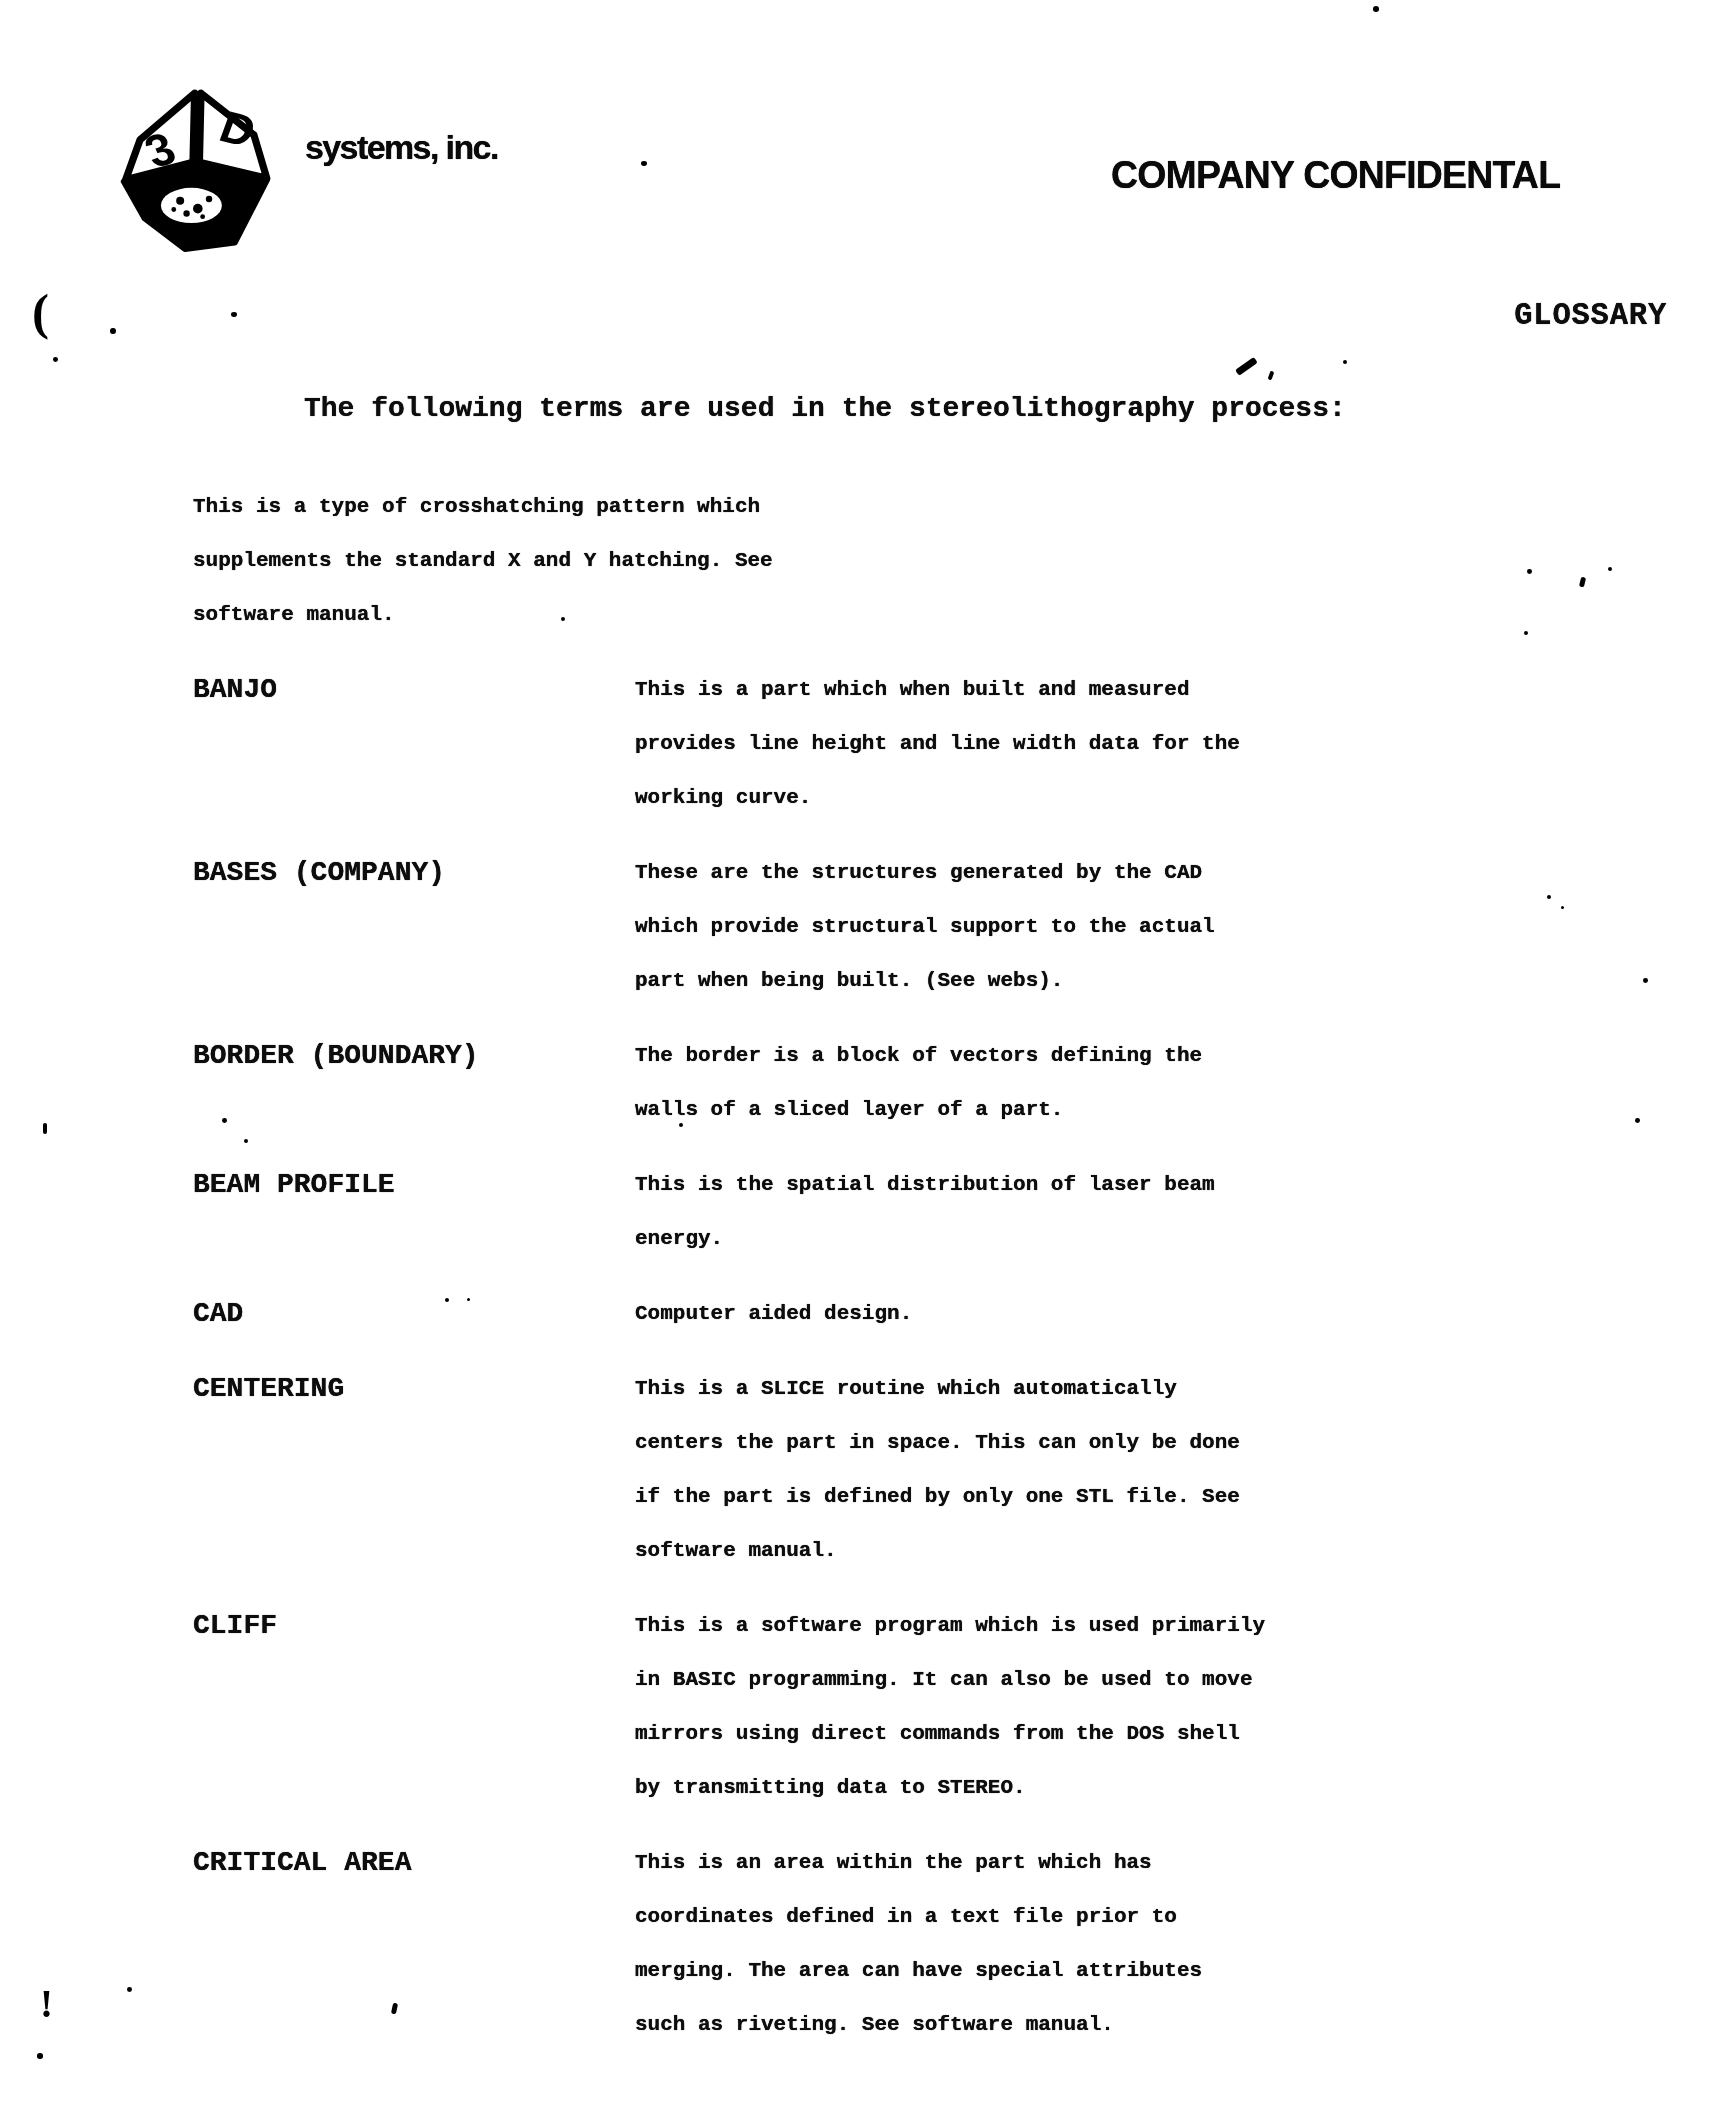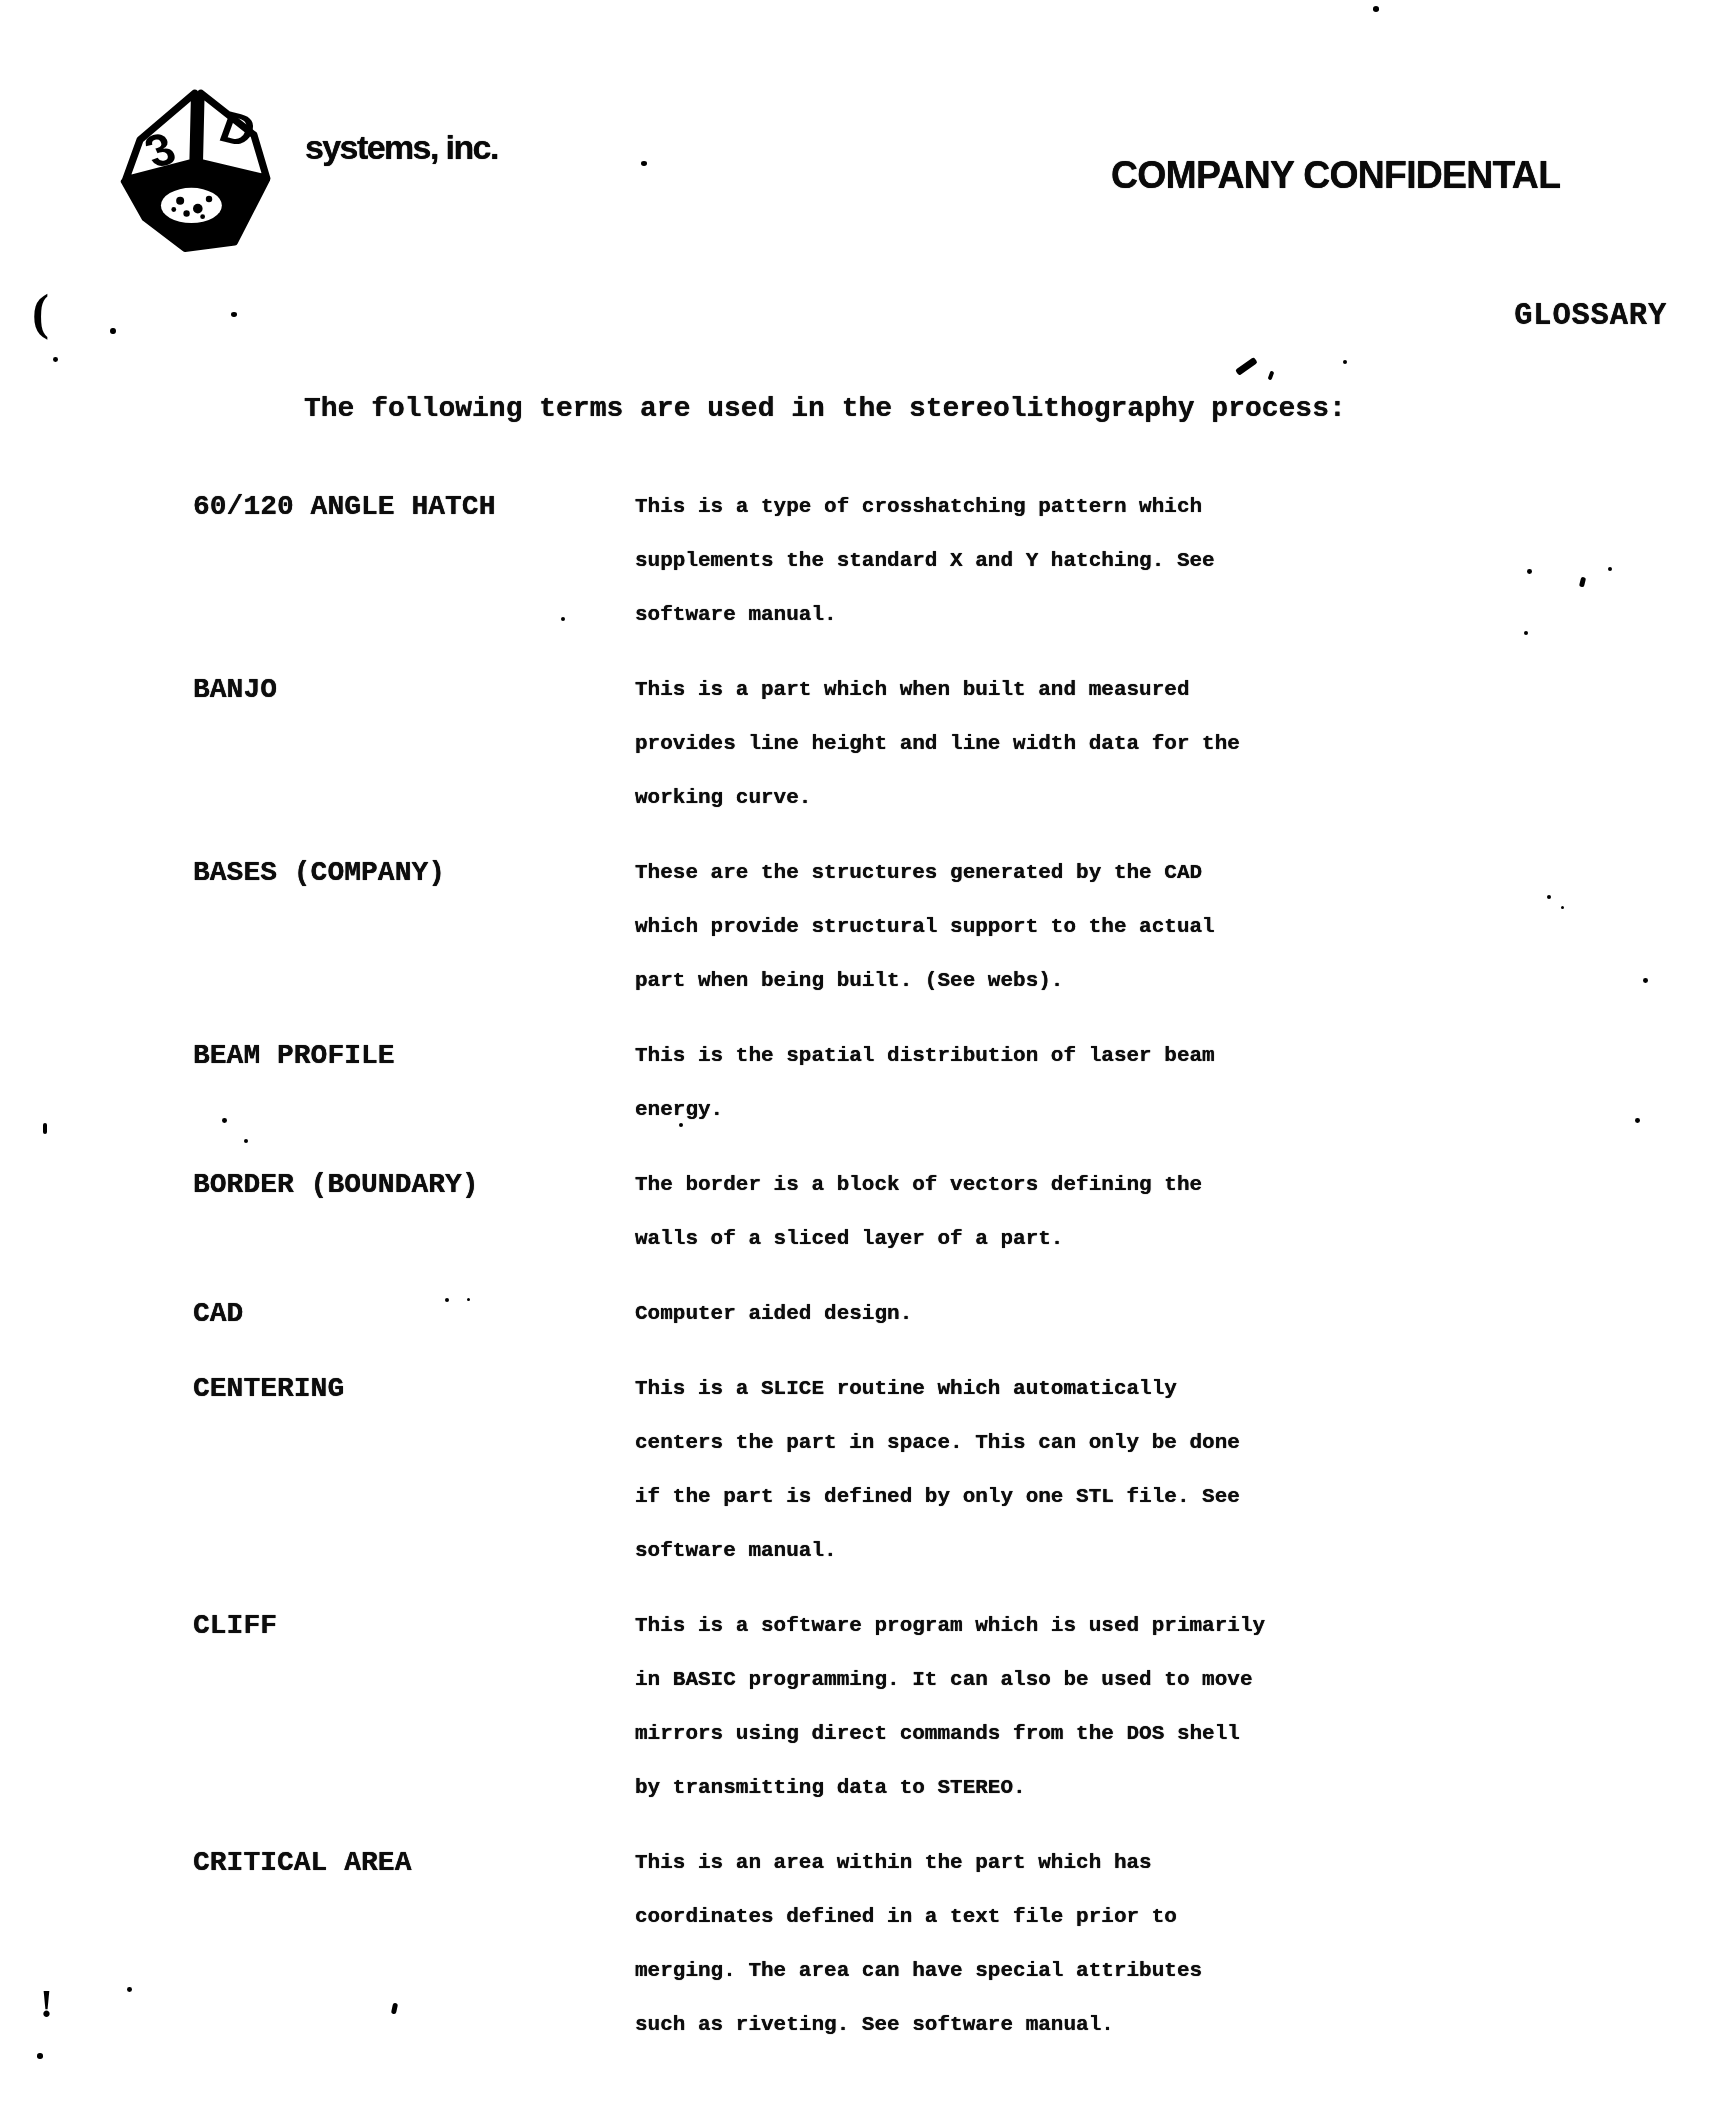--- a/index.html
+++ b/index.html
@@ -147,50 +147,49 @@
 
   <div class="confidential">COMPANY CONFIDENTAL</div>
 
   <h1 class="doc-title">GLOSSARY</h1>
 
   <p class="intro">The following terms are used in the stereolithography process:</p>
 
   <main class="entries">
 
       <section class="entry">
-        <div class="term">60/120 ANGLE HATCH</div>
         <div class="definition">This is a type of crosshatching pattern which
 supplements the standard X and Y hatching.  See
 software manual.</div>
       </section>
 
       <section class="entry">
         <div class="term">BANJO</div>
         <div class="definition">This is a part which when built and measured
 provides line height and line width data for the
 working curve.</div>
       </section>
 
       <section class="entry">
         <div class="term">BASES (COMPANY)</div>
         <div class="definition">These are the structures generated by the CAD
 which provide structural support to the actual
 part when being built.  (See webs).</div>
       </section>
 
       <section class="entry">
+        <div class="term">BORDER (BOUNDARY)</div>
+        <div class="definition">The border is a block of vectors defining the
+walls of a sliced layer of a part.</div>
+      </section>
+
+      <section class="entry">
         <div class="term">BEAM PROFILE</div>
         <div class="definition">This is the spatial distribution of laser beam
 energy.</div>
-      </section>
-
-      <section class="entry">
-        <div class="term">BORDER (BOUNDARY)</div>
-        <div class="definition">The border is a block of vectors defining the
-walls of a sliced layer of a part.</div>
       </section>
 
       <section class="entry">
         <div class="term">CAD</div>
         <div class="definition">Computer aided design.</div>
       </section>
 
       <section class="entry">
         <div class="term">CENTERING</div>
         <div class="definition">This is a SLICE routine which automatically

